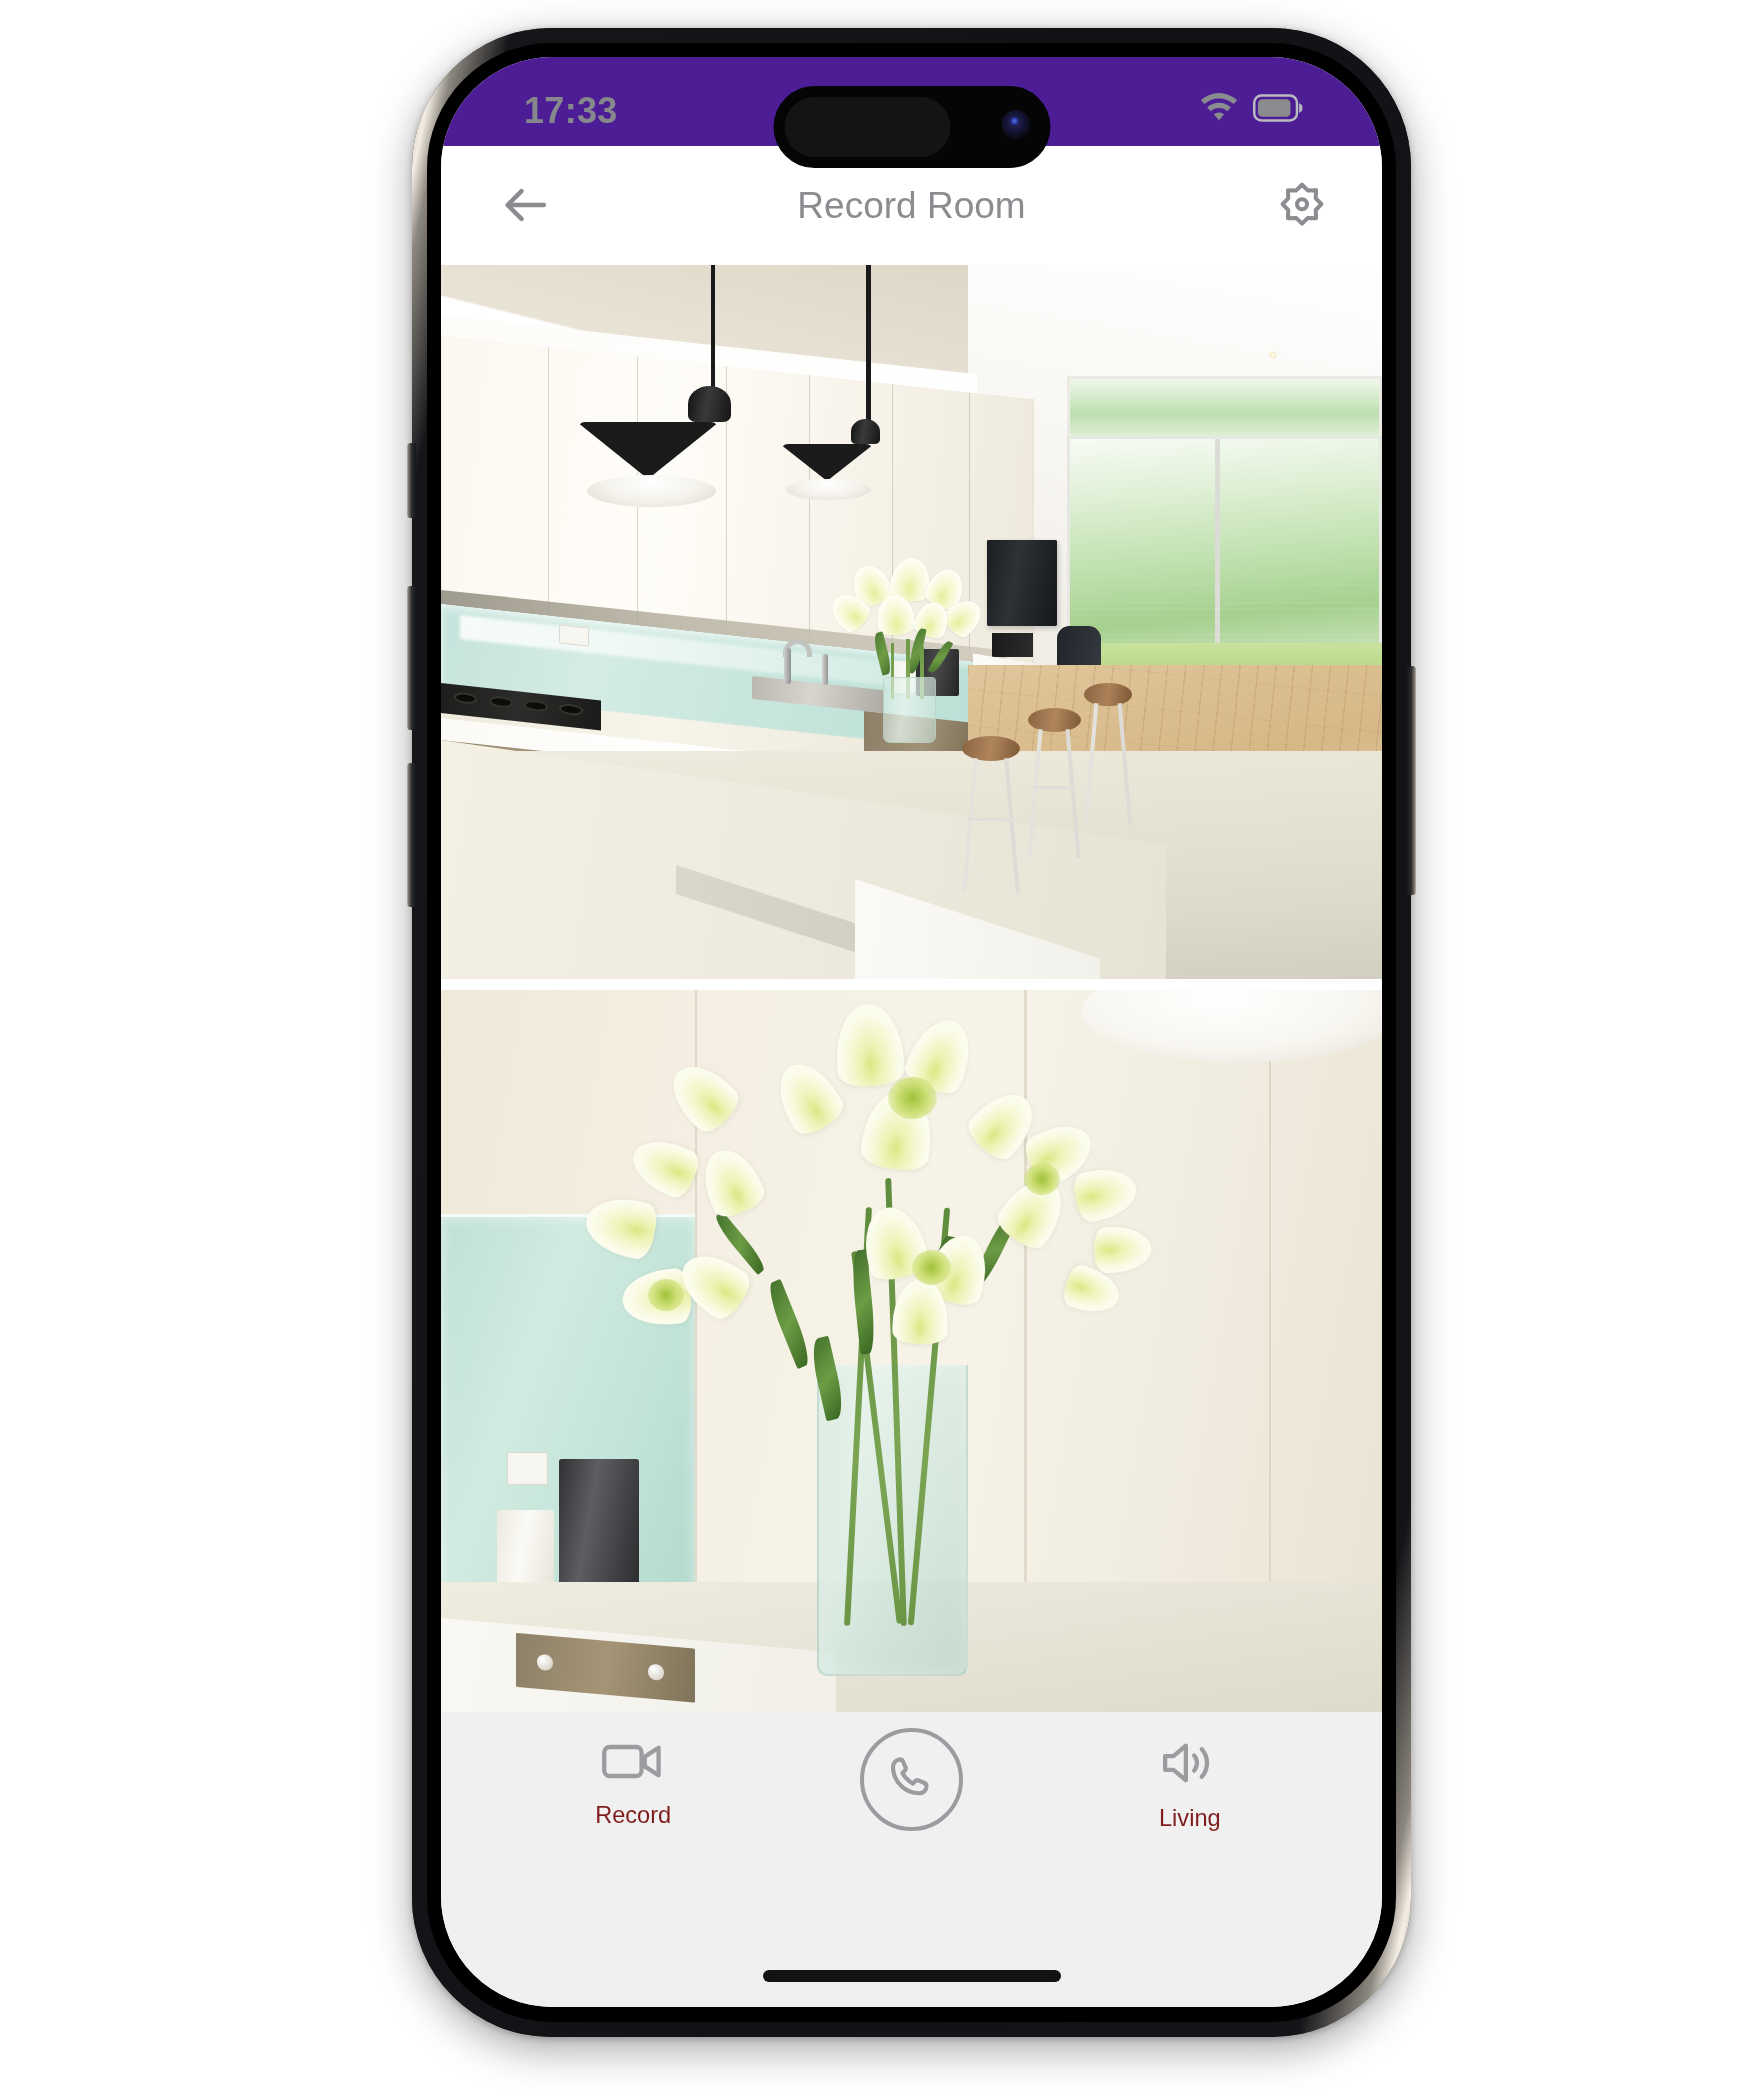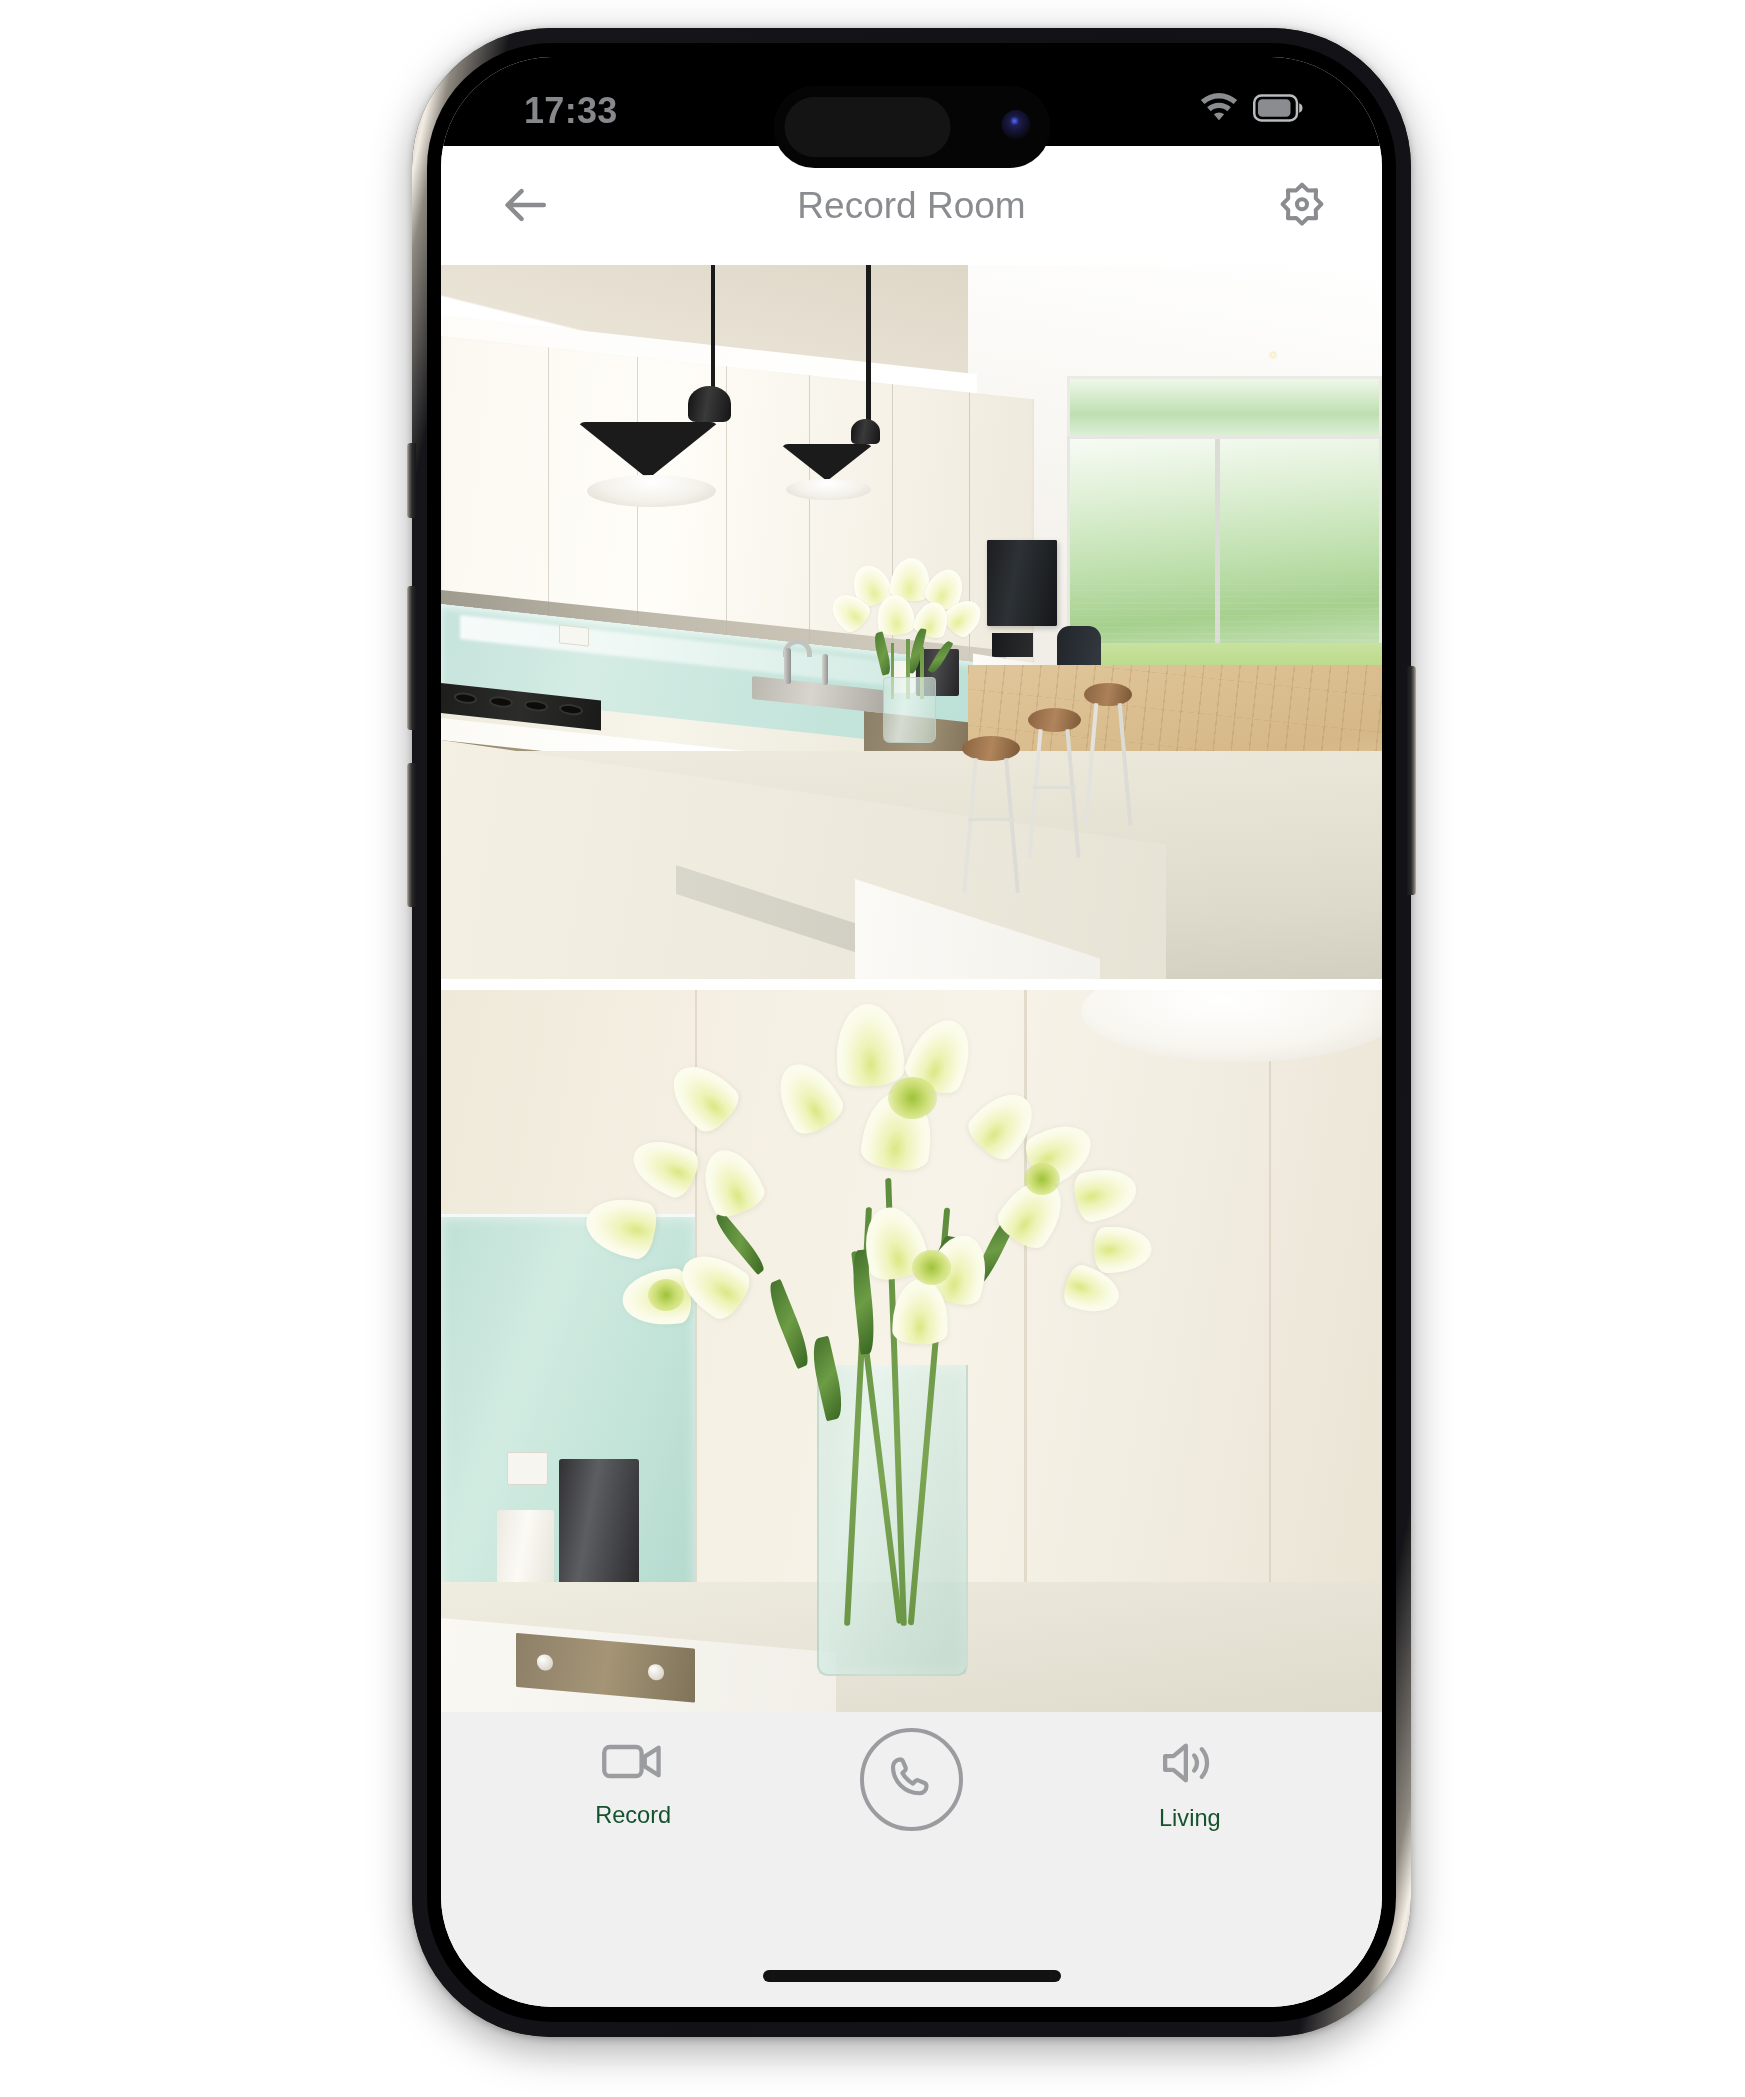--- a/index.html
+++ b/index.html
@@ -60,21 +60,21 @@
     width: 941px; height: 1950px;
     border-radius: 111px;
     background: #ffffff;
     overflow: hidden;
   }
 
   
   #status-bar {
     position: absolute; left: 0; top: 0;
     width: 100%; height: 89px;
-    background: #000000;
+    background: #4c1d95;
     z-index: 6;
   }
   #status-time {
     position: absolute; left: 83px; top: 33px;
     font-size: 36px; font-weight: 600; color: #86888c;
     letter-spacing: 0.3px;
   }
   #status-right {
     position: absolute; right: 78px; top: 36px;
     display: flex; align-items: center; gap: 14px;
@@ -315,21 +315,21 @@
   #toolbar-items {
     position: absolute; left: 0; top: 26px; width: 100%;
     display: flex; align-items: flex-start; justify-content: space-between;
     padding: 0 53px;
   }
   .tb-item {
     flex: 1;
     display: flex; flex-direction: column; align-items: center; gap: 15.3px;
     cursor: pointer;
   }
-  .tb-label { font-size: 23.6px; color: #14532d; font-weight: 400; white-space: nowrap; }
+  .tb-label { font-size: 23.6px; color: #7f1d1d; font-weight: 400; white-space: nowrap; }
   .tb-item.center { justify-content: center; }
   #call-circle {
     width: 103px; height: 103px; border-radius: 50%;
     border: 4.2px solid #9a9c9f;
     display: flex; align-items: center; justify-content: center;
     margin-top: -9.7px;
   }
   #home-indicator {
     position: absolute; left: 50%; bottom: 25px; transform: translateX(-50%);
     width: 298px; height: 12.5px; border-radius: 7px; background: #121212;

